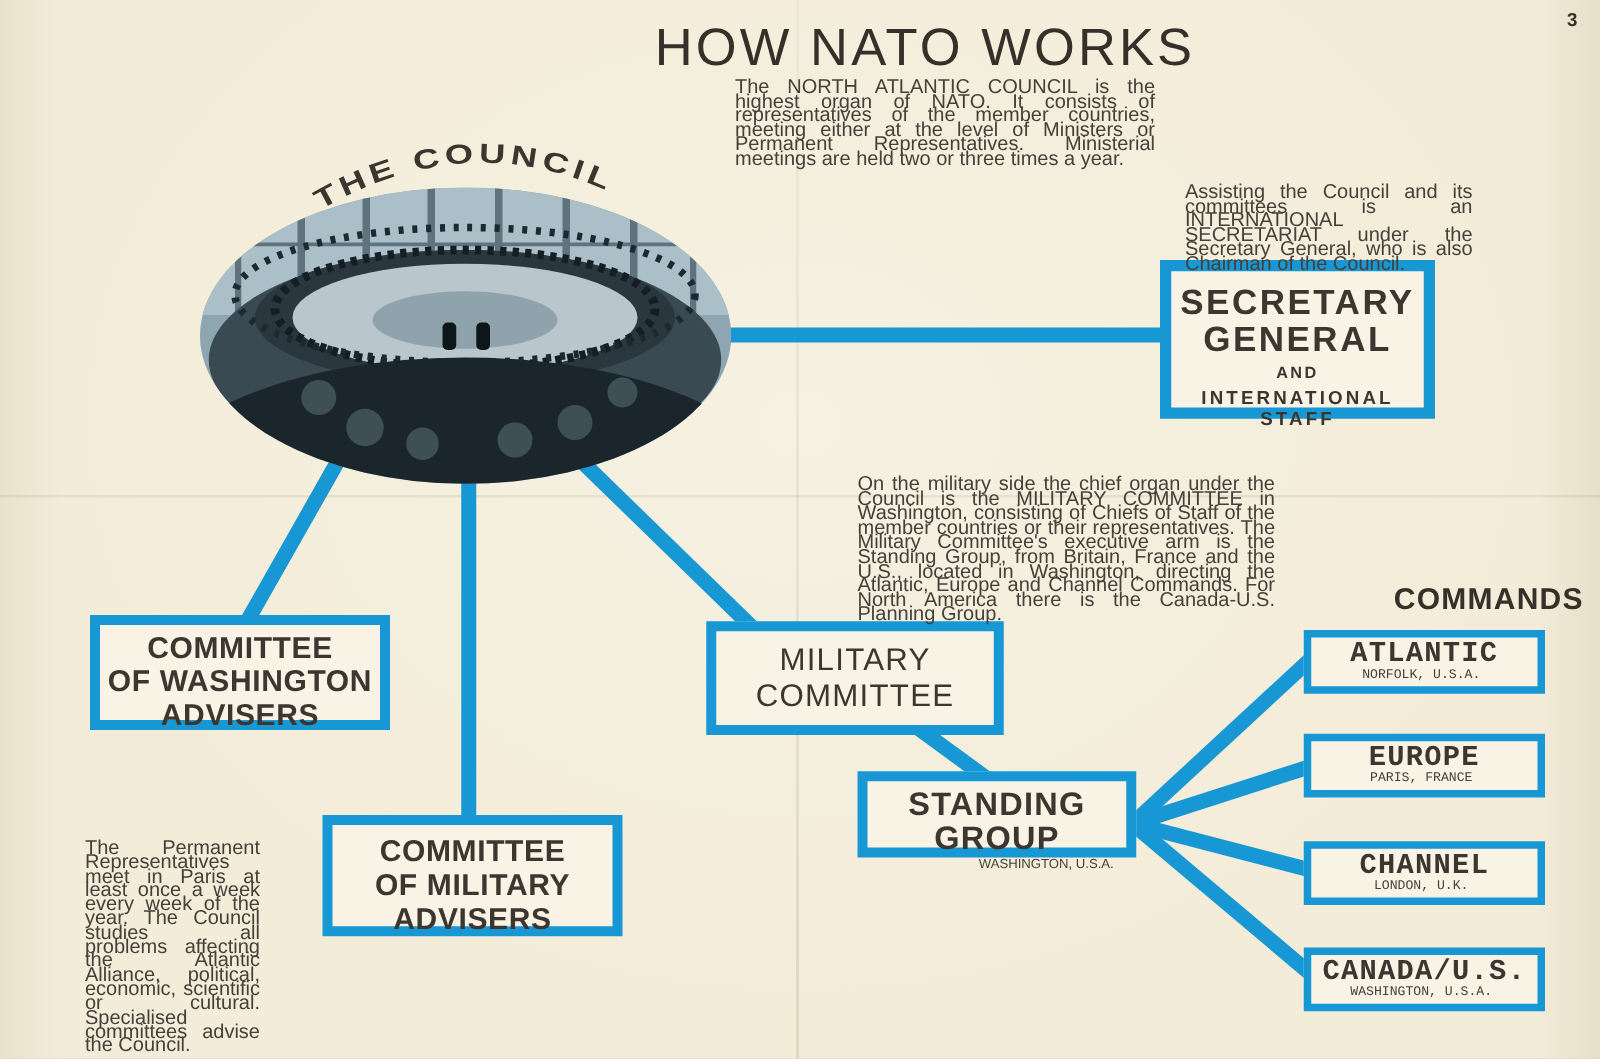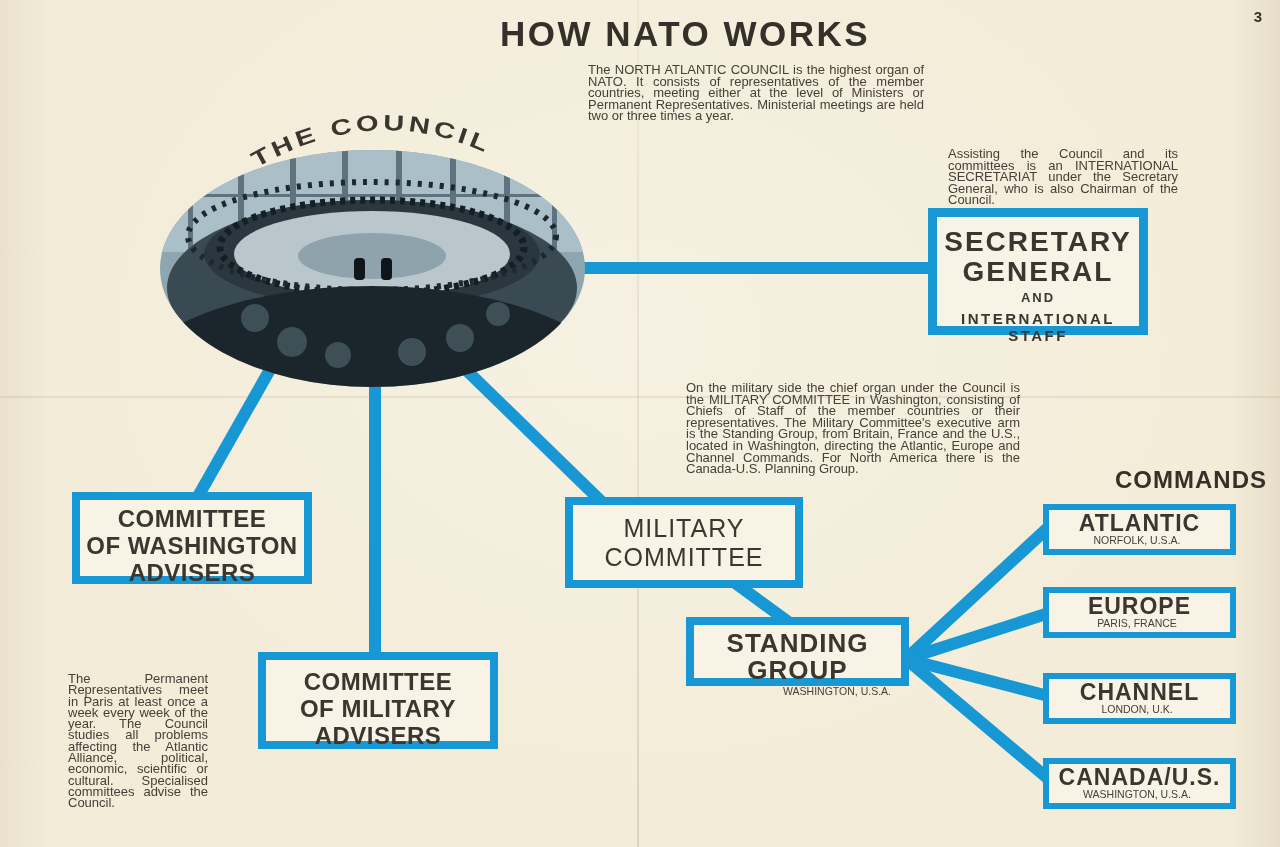--- a/index.html
+++ b/index.html
@@ -12,25 +12,25 @@
       linear-gradient(90deg, rgba(120,100,60,0.08), rgba(120,100,60,0) 4%, rgba(120,100,60,0) 96%, rgba(120,100,60,0.10));
   }
   .abs{position:absolute;}
   
   .fold-v{left:637px; top:0; width:2px; height:847px;
     background:linear-gradient(rgba(120,100,60,0.05), rgba(120,100,60,0.18)); z-index:0;}
   .crease-h{left:0; top:396px; width:1280px; height:2px; background:rgba(120,100,60,0.10); z-index:0;}
 
   .page-number{right:18px; top:8px; font-size:15px; font-weight:bold; color:#35312a; z-index:4;}
 
-  .title{left:500px; top:14px; width:480px; margin:0; text-align:left;
-    font-size:35px; font-weight:bold; letter-spacing:2.5px; color:#35312a; z-index:4;}
+  .title{left:500px; top:14px; width:480px; margin:0; text-align:center;
+    font-size:42px; font-weight:normal; letter-spacing:2.5px; color:#35312a; z-index:4;}
 
   .note{margin:0; text-align:justify; color:#45403a; z-index:4;
-    font-size:13px; line-height:11.6px;}
+    font-size:16px; line-height:11.6px;}
   .note-intro{left:588px; top:64px; width:336px;}
   .note-secretariat{left:948px; top:148px; width:230px;}
   .note-military{left:686px; top:382px; width:334px;}
   .note-permanent{left:68px; top:673px; width:140px; line-height:11.3px;}
 
   .connectors{left:0; top:0; z-index:1;}
   .photo{left:160px; top:150px; width:425px; height:237px; z-index:2;}
   .arch{left:245px; top:100px; width:270px; height:85px; z-index:3; overflow:visible;}
 
   .box{background:#f8f3e4; border:8px solid #1797d4; z-index:3; box-sizing:border-box;
@@ -54,21 +54,21 @@
   .mil-box div:first-child{margin-top:9px;}
 
   .stg-box{left:686px; top:617px; width:223px; height:69px;}
   .stg-box .t{font-size:26px; font-weight:bold; letter-spacing:1px; line-height:27px;}
   .stg-box .t1{margin-top:5px;}
   .stg-box .loc{font-size:10.5px; text-align:right; padding-right:10px; margin-top:1px; color:#45403a;}
 
   .commands-header{left:1100px; top:466px; width:182px; text-align:center;
     font-size:24px; font-weight:bold; letter-spacing:1px; color:#35312a; z-index:4;}
 
-  .cmd-box{width:193px; height:51px; border-width:6px;}
+  .cmd-box{width:193px; height:51px; border-width:6px;font-family:Liberation Mono, monospace;}
   .cmd-box .name{font-size:23px; font-weight:bold; letter-spacing:1px; line-height:24px; margin-top:1px;}
   .cmd-box .loc{font-size:10.5px; text-align:center; padding-right:5px; color:#45403a; line-height:11px;}
   .cmd-atlantic{left:1043px; top:504px;}
   .cmd-europe{left:1043px; top:587px;}
   .cmd-channel{left:1043px; top:673px;}
   .cmd-canada{left:1043px; top:758px;}
 </style>
 </head>
 <body>
 

